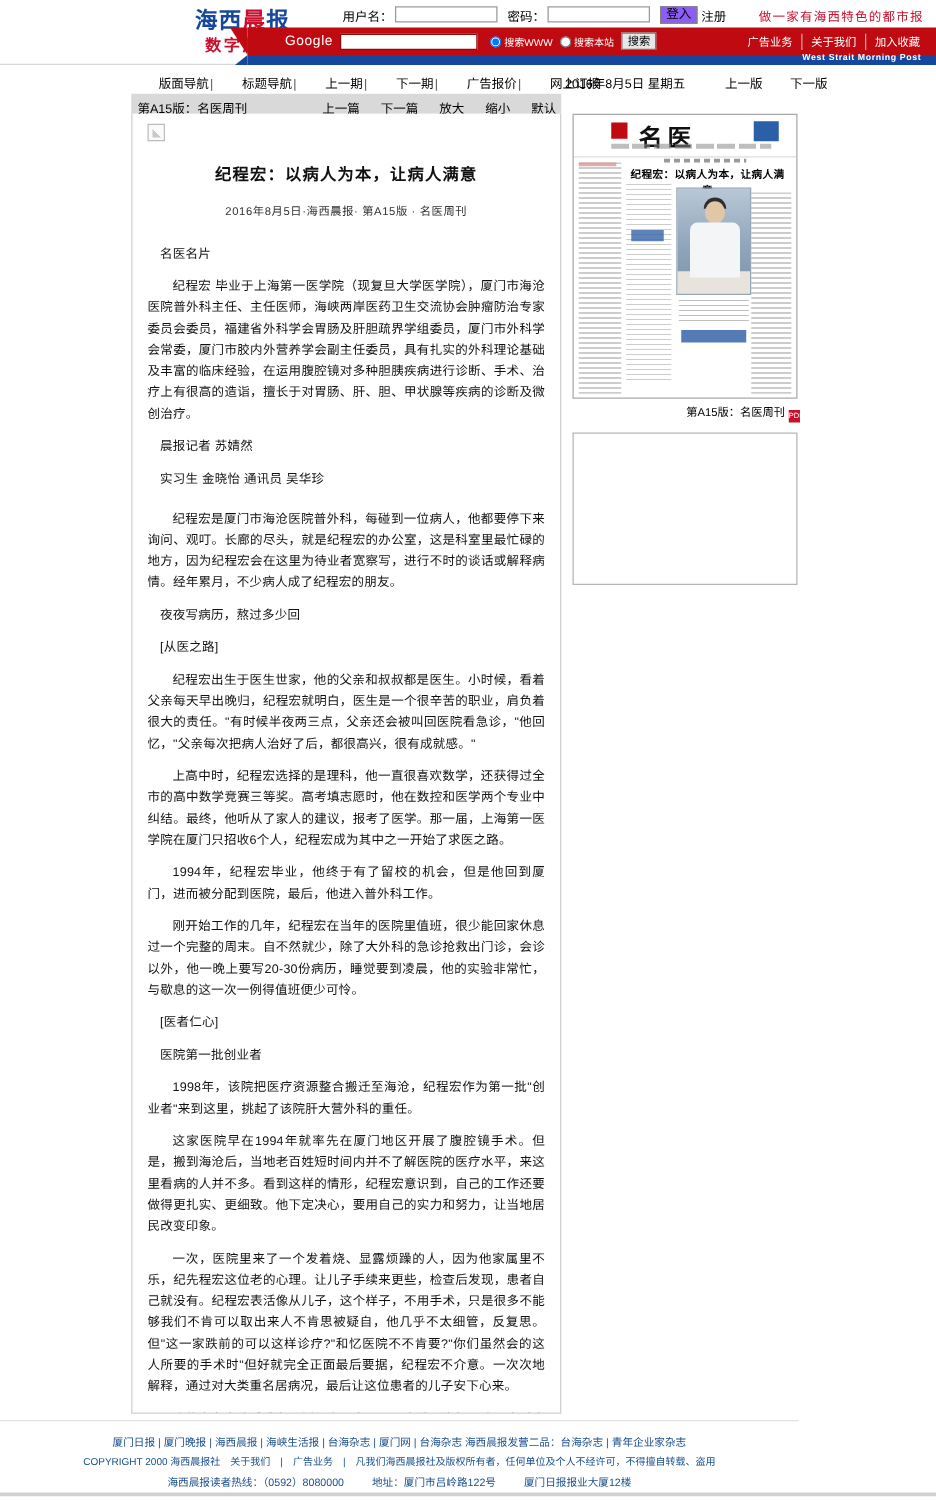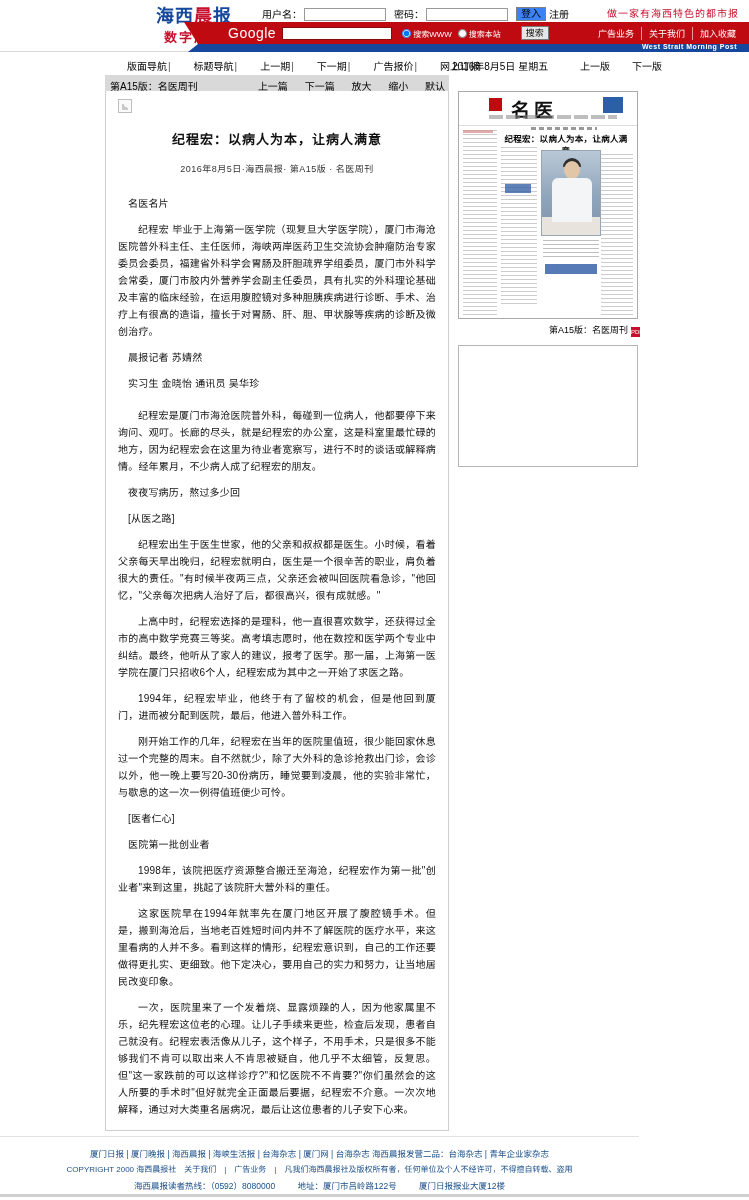--- a/index.html
+++ b/index.html
@@ -42,37 +42,37 @@
   .masthead-sub {
     font-family: "DejaVu Serif", "Liberation Serif", serif;
     font-size: 13px;
     font-weight: bold;
     color: #c8102e;
     letter-spacing: 2px;
     line-height: 15px;
   }
   .login-row {
     position: absolute;
-    left: 262px; top: 5px;
+    left: 274px; top: 5px;
     height: 16px;
-    display: flex; align-items: flex-end;
+    display: flex; align-items: flex-start;
     font-size: 10px;
     white-space: nowrap;
   }
   .login-row .lbl { color:#000; margin-right: 2px; }
   .login-row input.txt {
     width: 82px; height: 13px;
     border: 1px solid #9a9a9a;
     font-size: 10px;
     margin-right: 8px;
     background:#fff;
   }
   .login-row .btn-login {
     border: 1px solid #808080;
-    background: #3b82f6;
+    background: #8b5cf6;
     font-size: 10px;
     padding: 0 4px;
     height: 14px;
     line-height: 12px;
     margin-right: 3px;
     cursor: pointer;
   }
   .login-row .reg-link { color: #000; text-decoration: none; font-size: 10px; }
 
   .slogan {
@@ -93,34 +93,34 @@
     display: flex; align-items: center;
     padding-left: 30px;
   }
   .redbar::before {
     content:"";
     position:absolute; left:-14px; top:0;
     border-top: 22px solid #c00a12;
     border-left: 14px solid transparent;
   }
   .redbar .g-label {
-    color: #fff; font-size: 14px; margin-right: 6px; letter-spacing:0.5px;
+    color: #fff; font-size: 11px; margin-right: 6px; letter-spacing:0.5px;
   }
   .redbar input.search {
     width: 110px; height: 13px;
     border: 1px solid #8a0a0a;
     font-size: 10px; background: #fff;
   }
   .radios { display:flex; align-items:center; margin-left: 10px; color:#fff; font-size:8px; white-space: nowrap;}
   .radios label { display:flex; align-items:center; margin-right:6px; cursor:pointer;}
   .radios input[type=radio]{ width:9px;height:9px;margin:0 2px 0 0;}
   .redbar .btn-search {
     border:1px solid #777; background:#e6e6e6;
     font-size:9px; height:14px; line-height:12px; padding:0 4px;
-    margin-left:14px; cursor:pointer;
+    margin-left:0; cursor:pointer;
   }
   .top-links {
     position:absolute; right:6px; top:0; height:22px;
     display:flex; align-items:center; font-size:9px; color:#fff;
   }
   .top-links a { color:#fff; text-decoration:none; padding:0 7px; border-left:1px solid #e89a9a; white-space:nowrap;}
   .top-links a:first-child{ border-left:none; }
 
   .bluebar {
     position:absolute; left:198px; top:44px;

